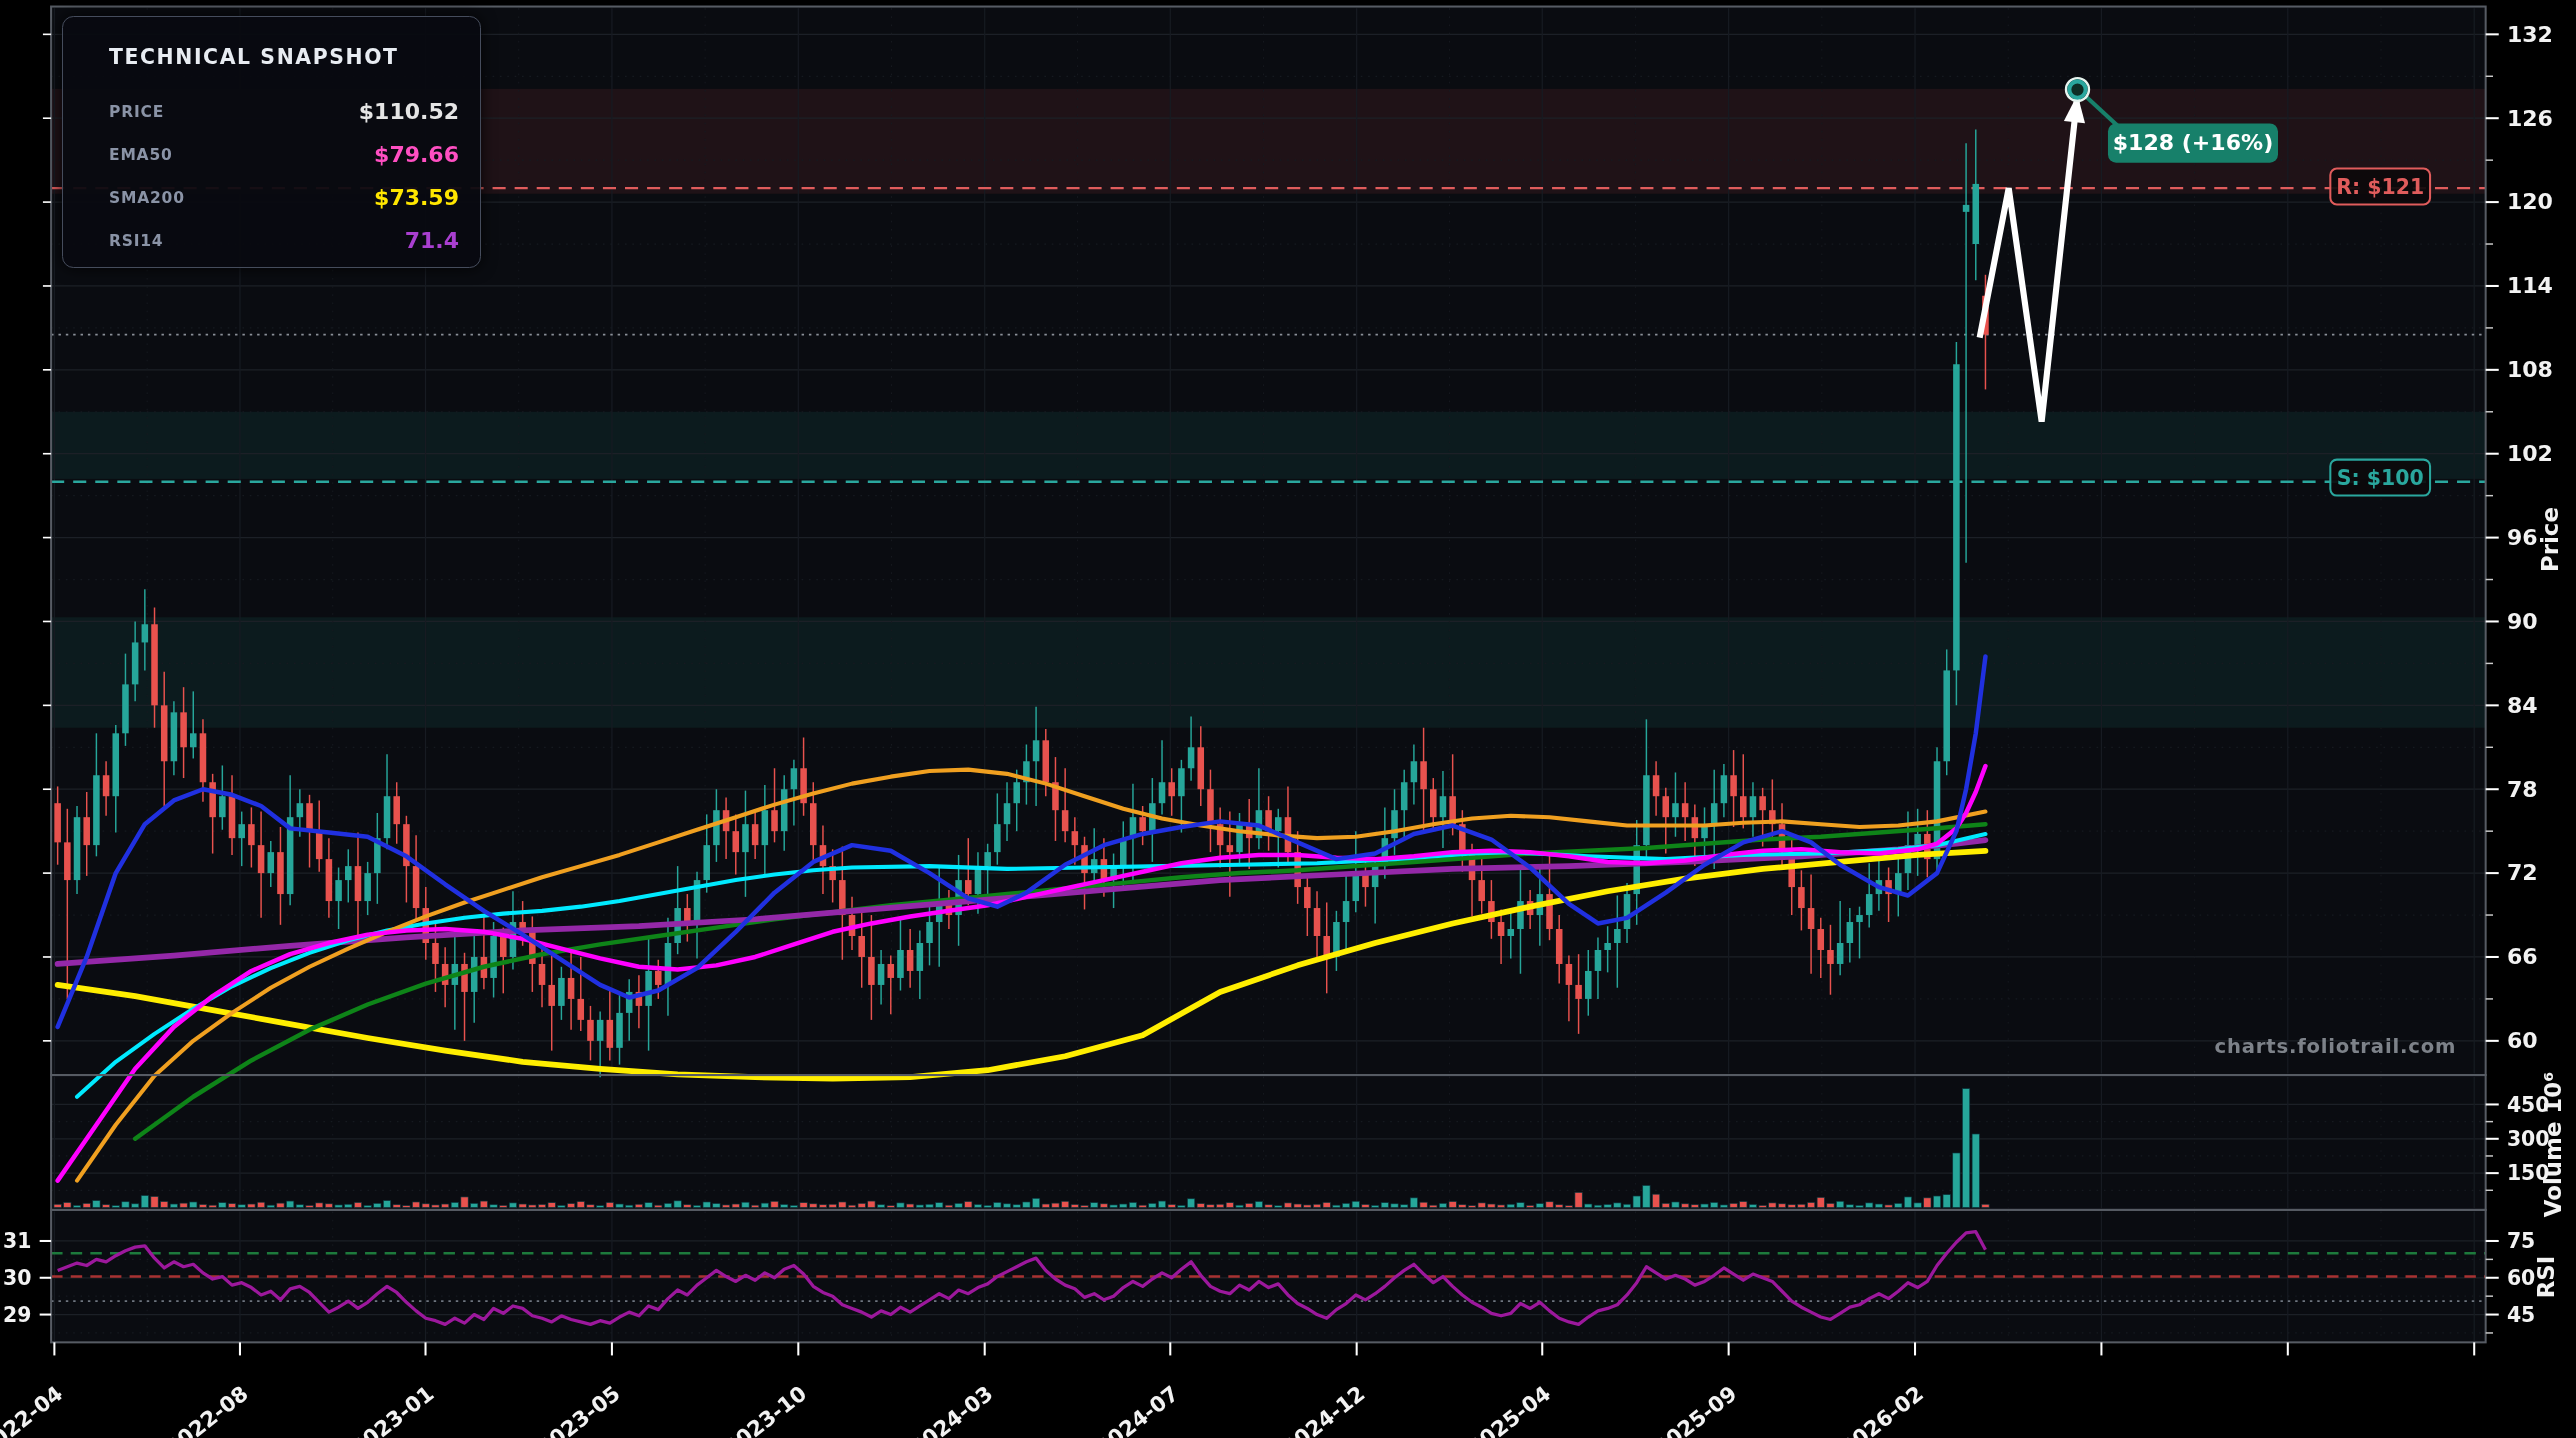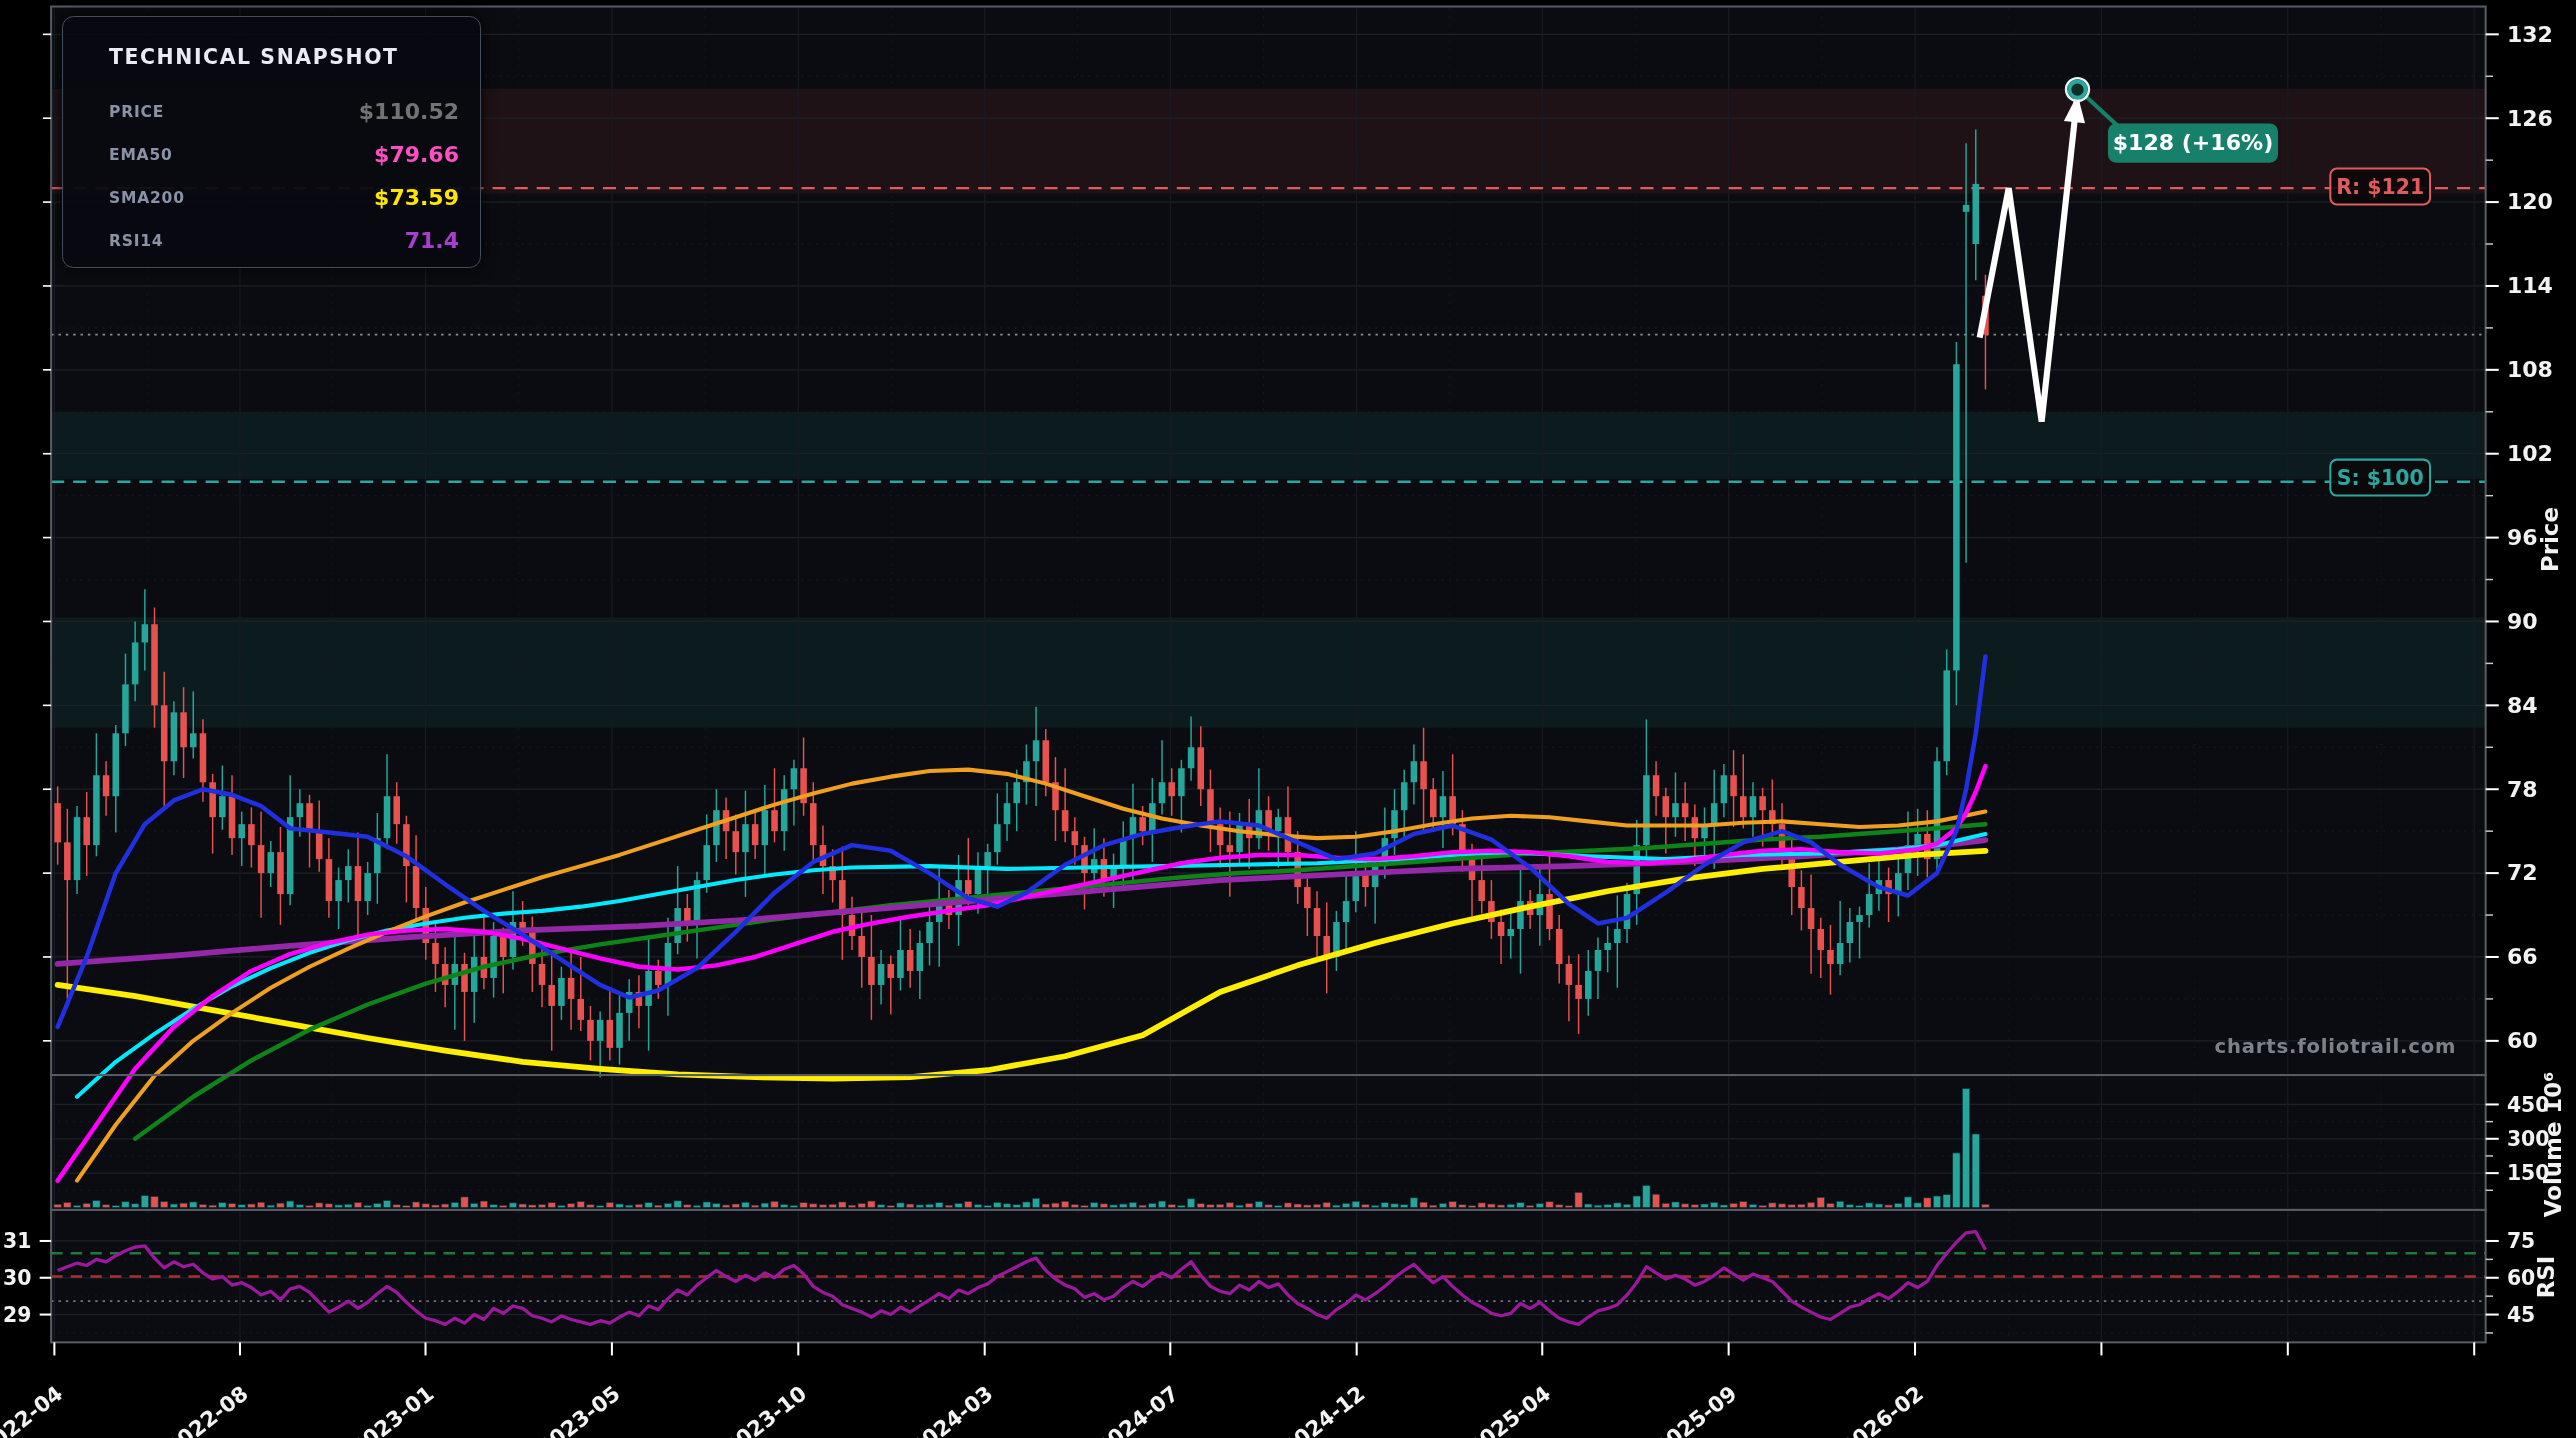--- a/index.html
+++ b/index.html
@@ -900,21 +900,21 @@
       <text x="3124" y="1562" font-size="28" font-weight="bold" fill="#f2f2f2" text-anchor="middle" transform="rotate(-90 3124 1562)">RSI</text>
     </g>
     <text x="3004" y="1288" font-size="24" font-weight="bold" fill="#9aa0a8" opacity="0.8" text-anchor="end" letter-spacing="1">charts.foliotrail.com</text>
   </svg>
 
 <div class="snapshot">
   <div class="snapshot-title">TECHNICAL SNAPSHOT</div>
   <div id="snap-rows">
       <div class="snap-row">
         <span class="snap-label">PRICE</span>
-        <span class="snap-value" style="color: #737373;">$110.52</span>
+        <span class="snap-value" style="color: #e5e5e5;">$110.52</span>
       </div>
       <div class="snap-row">
         <span class="snap-label">EMA50</span>
         <span class="snap-value" style="color: rgb(255, 79, 194); text-align: center;">$79.66</span>
       </div>
       <div class="snap-row">
         <span class="snap-label">SMA200</span>
         <span class="snap-value" style="color: rgb(255, 230, 0);">$73.59</span>
       </div>
       <div class="snap-row">

